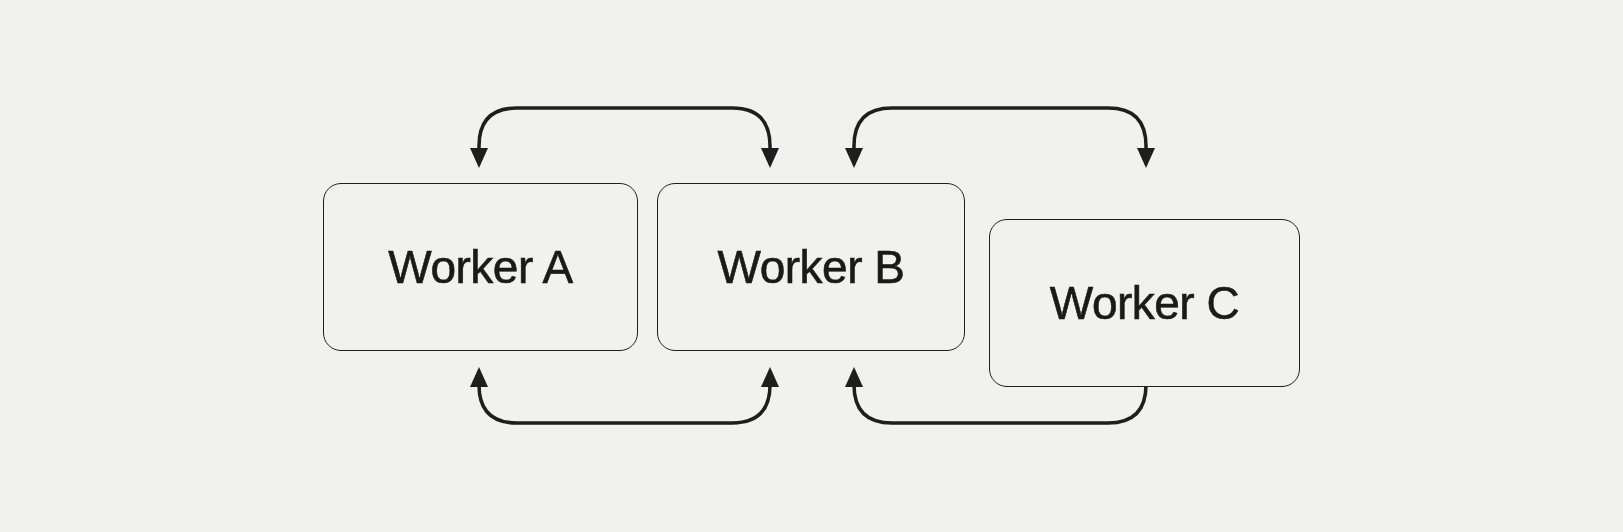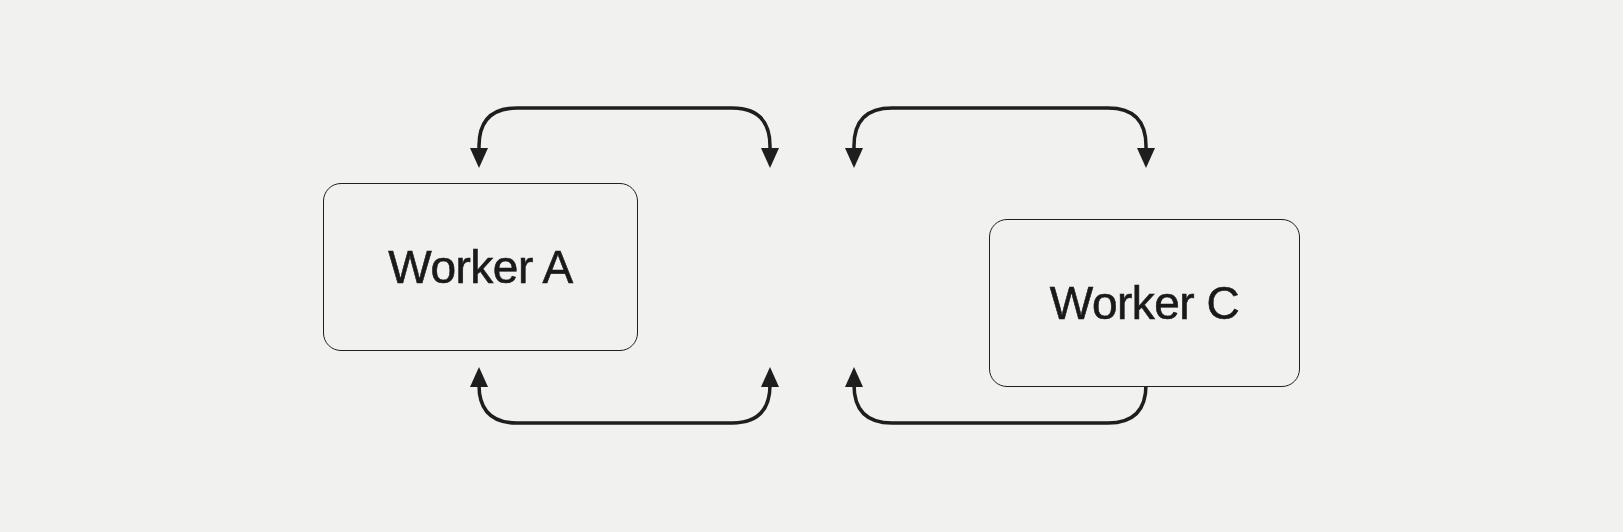--- a/index.html
+++ b/index.html
@@ -85,18 +85,21 @@
       <path class="arc" d="M 854 380 L 854 385 Q 854 423 892 423 L 1108 423 Q 1146 423 1146 385 L 1146 380"></path>
       <polygon class="head" points="854,367 845,387 863,387"></polygon>
       <polygon class="head" points="1146,367 1137,387 1155,387"></polygon>
     </g>
   </svg>
 
   <div class="node node-a">
     <span class="node-label">Worker A</span>
   </div>
 
+  <div class="node node-b">
+    <span class="node-label">Worker B</span>
+  </div>
 
   <div class="node node-c">
     <span class="node-label">Worker C</span>
   </div>
 
 </div>
 
 </body></html>

